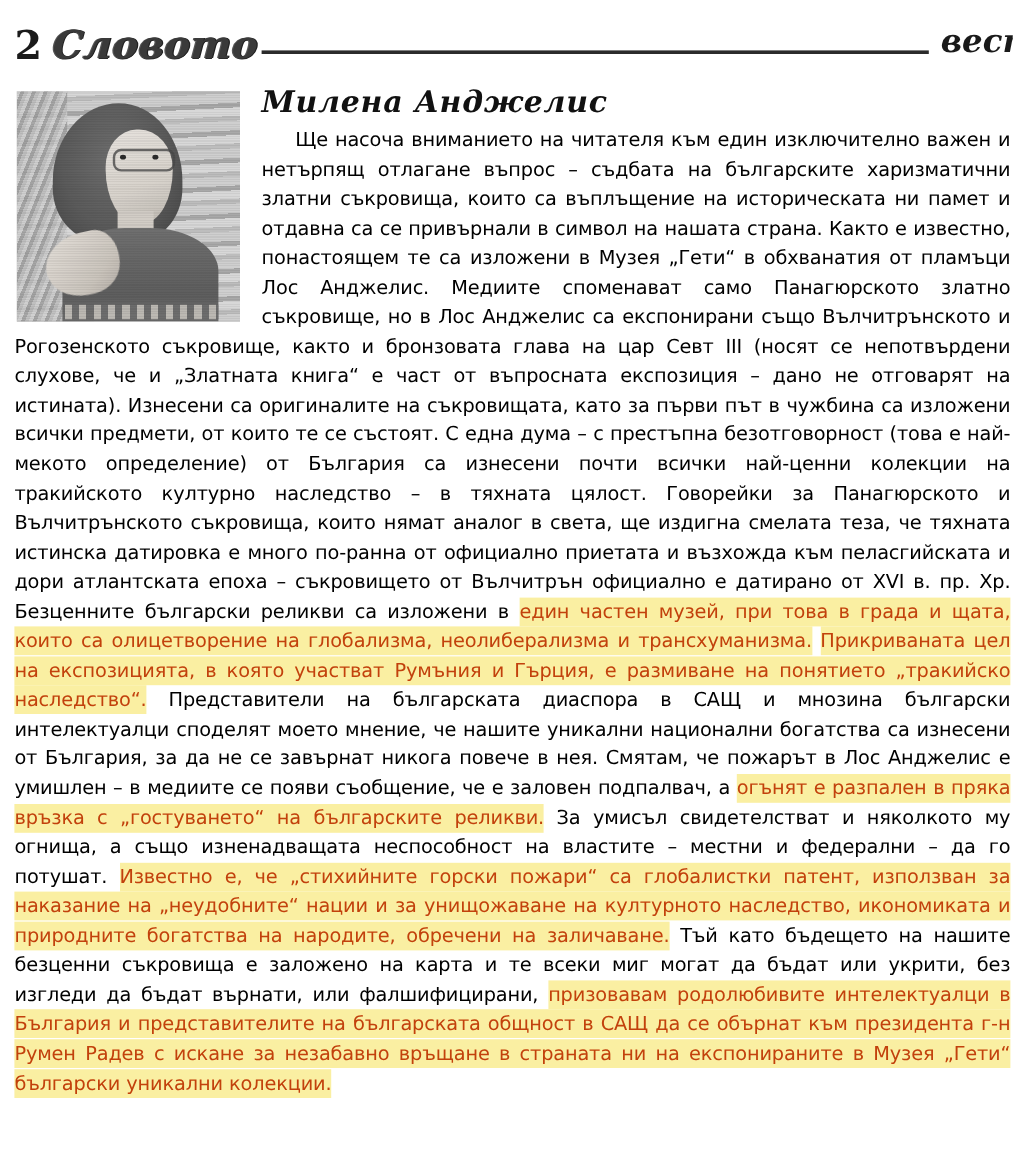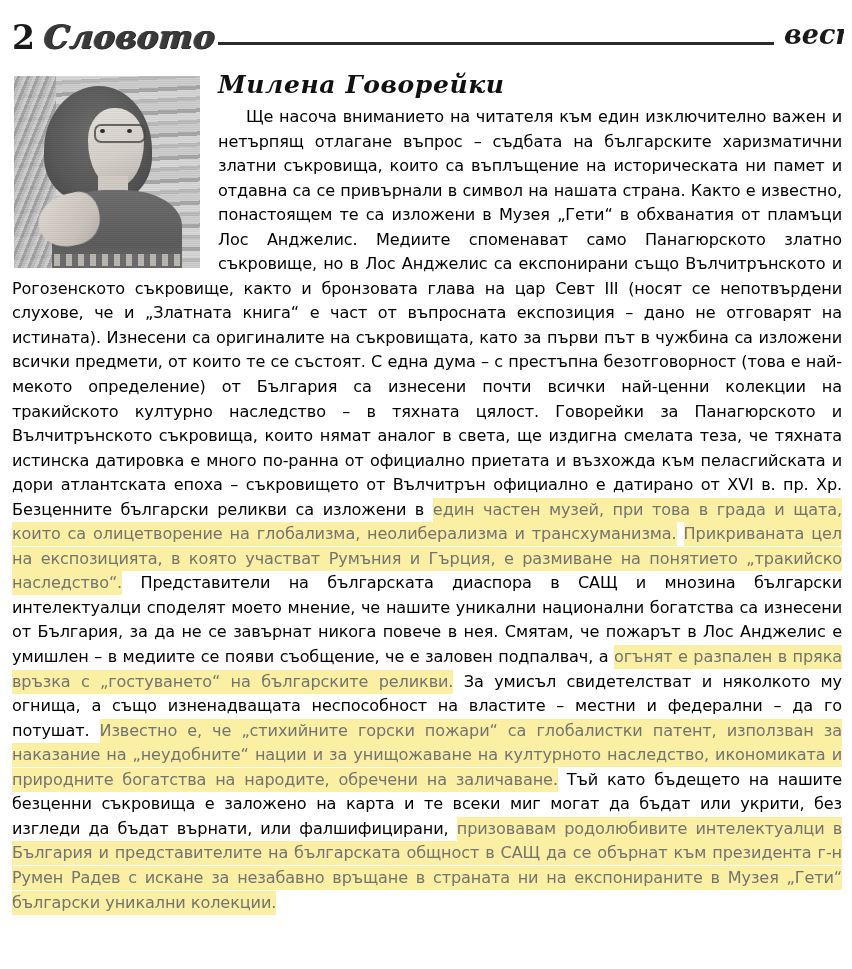--- a/index.html
+++ b/index.html
@@ -217,21 +217,21 @@
     color: #000;
     margin: 6px 0 0 0;
     letter-spacing: -0.12px;
     word-spacing: 0.2px;
     hyphens: manual;
   }
   .bodytext .indent { display: inline-block; width: 28px; }
 
   mark.hl {
     background-color: #faefa2;
-    color: #737373;
+    color: #c2410c;
     padding: 2px 0 3px 0;
     box-decoration-break: clone;
     -webkit-box-decoration-break: clone;
   }
 </style>
 </head>
 <body>
 
 <div class="page">
 
@@ -254,21 +254,21 @@
       <div class="glasses"></div>
       <div class="eye l"></div>
       <div class="eye r"></div>
       <div class="neck"></div>
       <div class="body"></div>
       <div class="hand"></div>
       <div class="trim"></div>
       <div class="grain"></div>
     </figure>
 
-    <h2 class="byline">Милена Говорейки</h2>
+    <h2 class="byline">Милена Анджелис</h2>
 
     <p class="bodytext">
       <span class="indent"></span><span id="segments"><span>Ще насоча вниманието на читателя към един изключително важен и нетърпящ отлагане въпрос – съдбата на българските харизматични златни съкровища, които са въплъщение на историческата ни памет и отдавна са се привърнали в символ на нашата страна. Както е известно, понастоящем те са изложени в Музея „Гети“ в обхванатия от пламъци Лос Анджелис. Медиите споменават само Панагюрското златно съкровище, но в Лос Анджелис са експонирани също Вълчитрънското и Рогозенското съкровище, както и бронзовата глава на цар Севт III  (носят се непотвърдени слухове, че и „Златната книга“ е част от въпросната експозиция – дано не отговарят на истината). Изнесени са оригиналите на съкровищата, като за първи път в чужбина са изложени всички предмети, от които те се състоят. С една дума – с престъпна безотговорност (това е най-мекото определение) от България са изнесени почти всички най-ценни колекции на тракийското културно наследство – в тяхната цялост. Говорейки за Панагюрското и Вълчитрънското съкровища, които нямат аналог в света, ще издигна смелата теза, че тяхната истинска датировка е много по-ранна от официално приетата и възхожда към пеласгийската и дори атлантската епоха – съкровището от Вълчитрън официално е датирано от XVI в. пр. Хр. Безценните български реликви са изложени в </span><mark class="hl">един частен музей, при това в града и щата, които са олицетворение на глобализма, неолиберализма и трансхуманизма.</mark><span> </span><mark class="hl">Прикриваната цел на експозицията, в която участват Румъния и Гърция, е размиване на понятието „тракийско наследство“.</mark><span> Представители на българската диаспора в САЩ и мнозина български интелектуалци споделят моето мнение, че нашите уникални национални богатства са изнесени от България, за да не се завърнат никога повече в нея. Смятам, че пожарът в Лос Анджелис е умишлен – в медиите се появи съобщение, че е заловен подпалвач, а </span><mark class="hl">огънят е разпален в пряка връзка с „гостуването“ на българските реликви.</mark><span> За умисъл свидетелстват и няколкото му огнища, а също изненадващата неспособност на властите – местни и федерални – да го потушат. </span><mark class="hl">Известно е, че „стихийните горски пожари“ са глобалистки патент, използван за наказание на „неудобните“ нации и за унищожаване на културното наследство, икономиката и природните богатства на народите, обречени на заличаване.</mark><span> Тъй като бъдещето на нашите безценни съкровища е заложено на карта и те всеки миг могат да бъдат или укрити, без изгледи да бъдат върнати, или фалшифицирани, </span><mark class="hl">призовавам родолюбивите интелектуалци в България и представителите на българската общност в САЩ да се обърнат към президента г-н Румен Радев с искане за незабавно връщане в страната ни на експонираните в Музея „Гети“ български уникални колекции.</mark></span>
     </p>
 
   </main>
 
 </div>
 
 </body></html>

